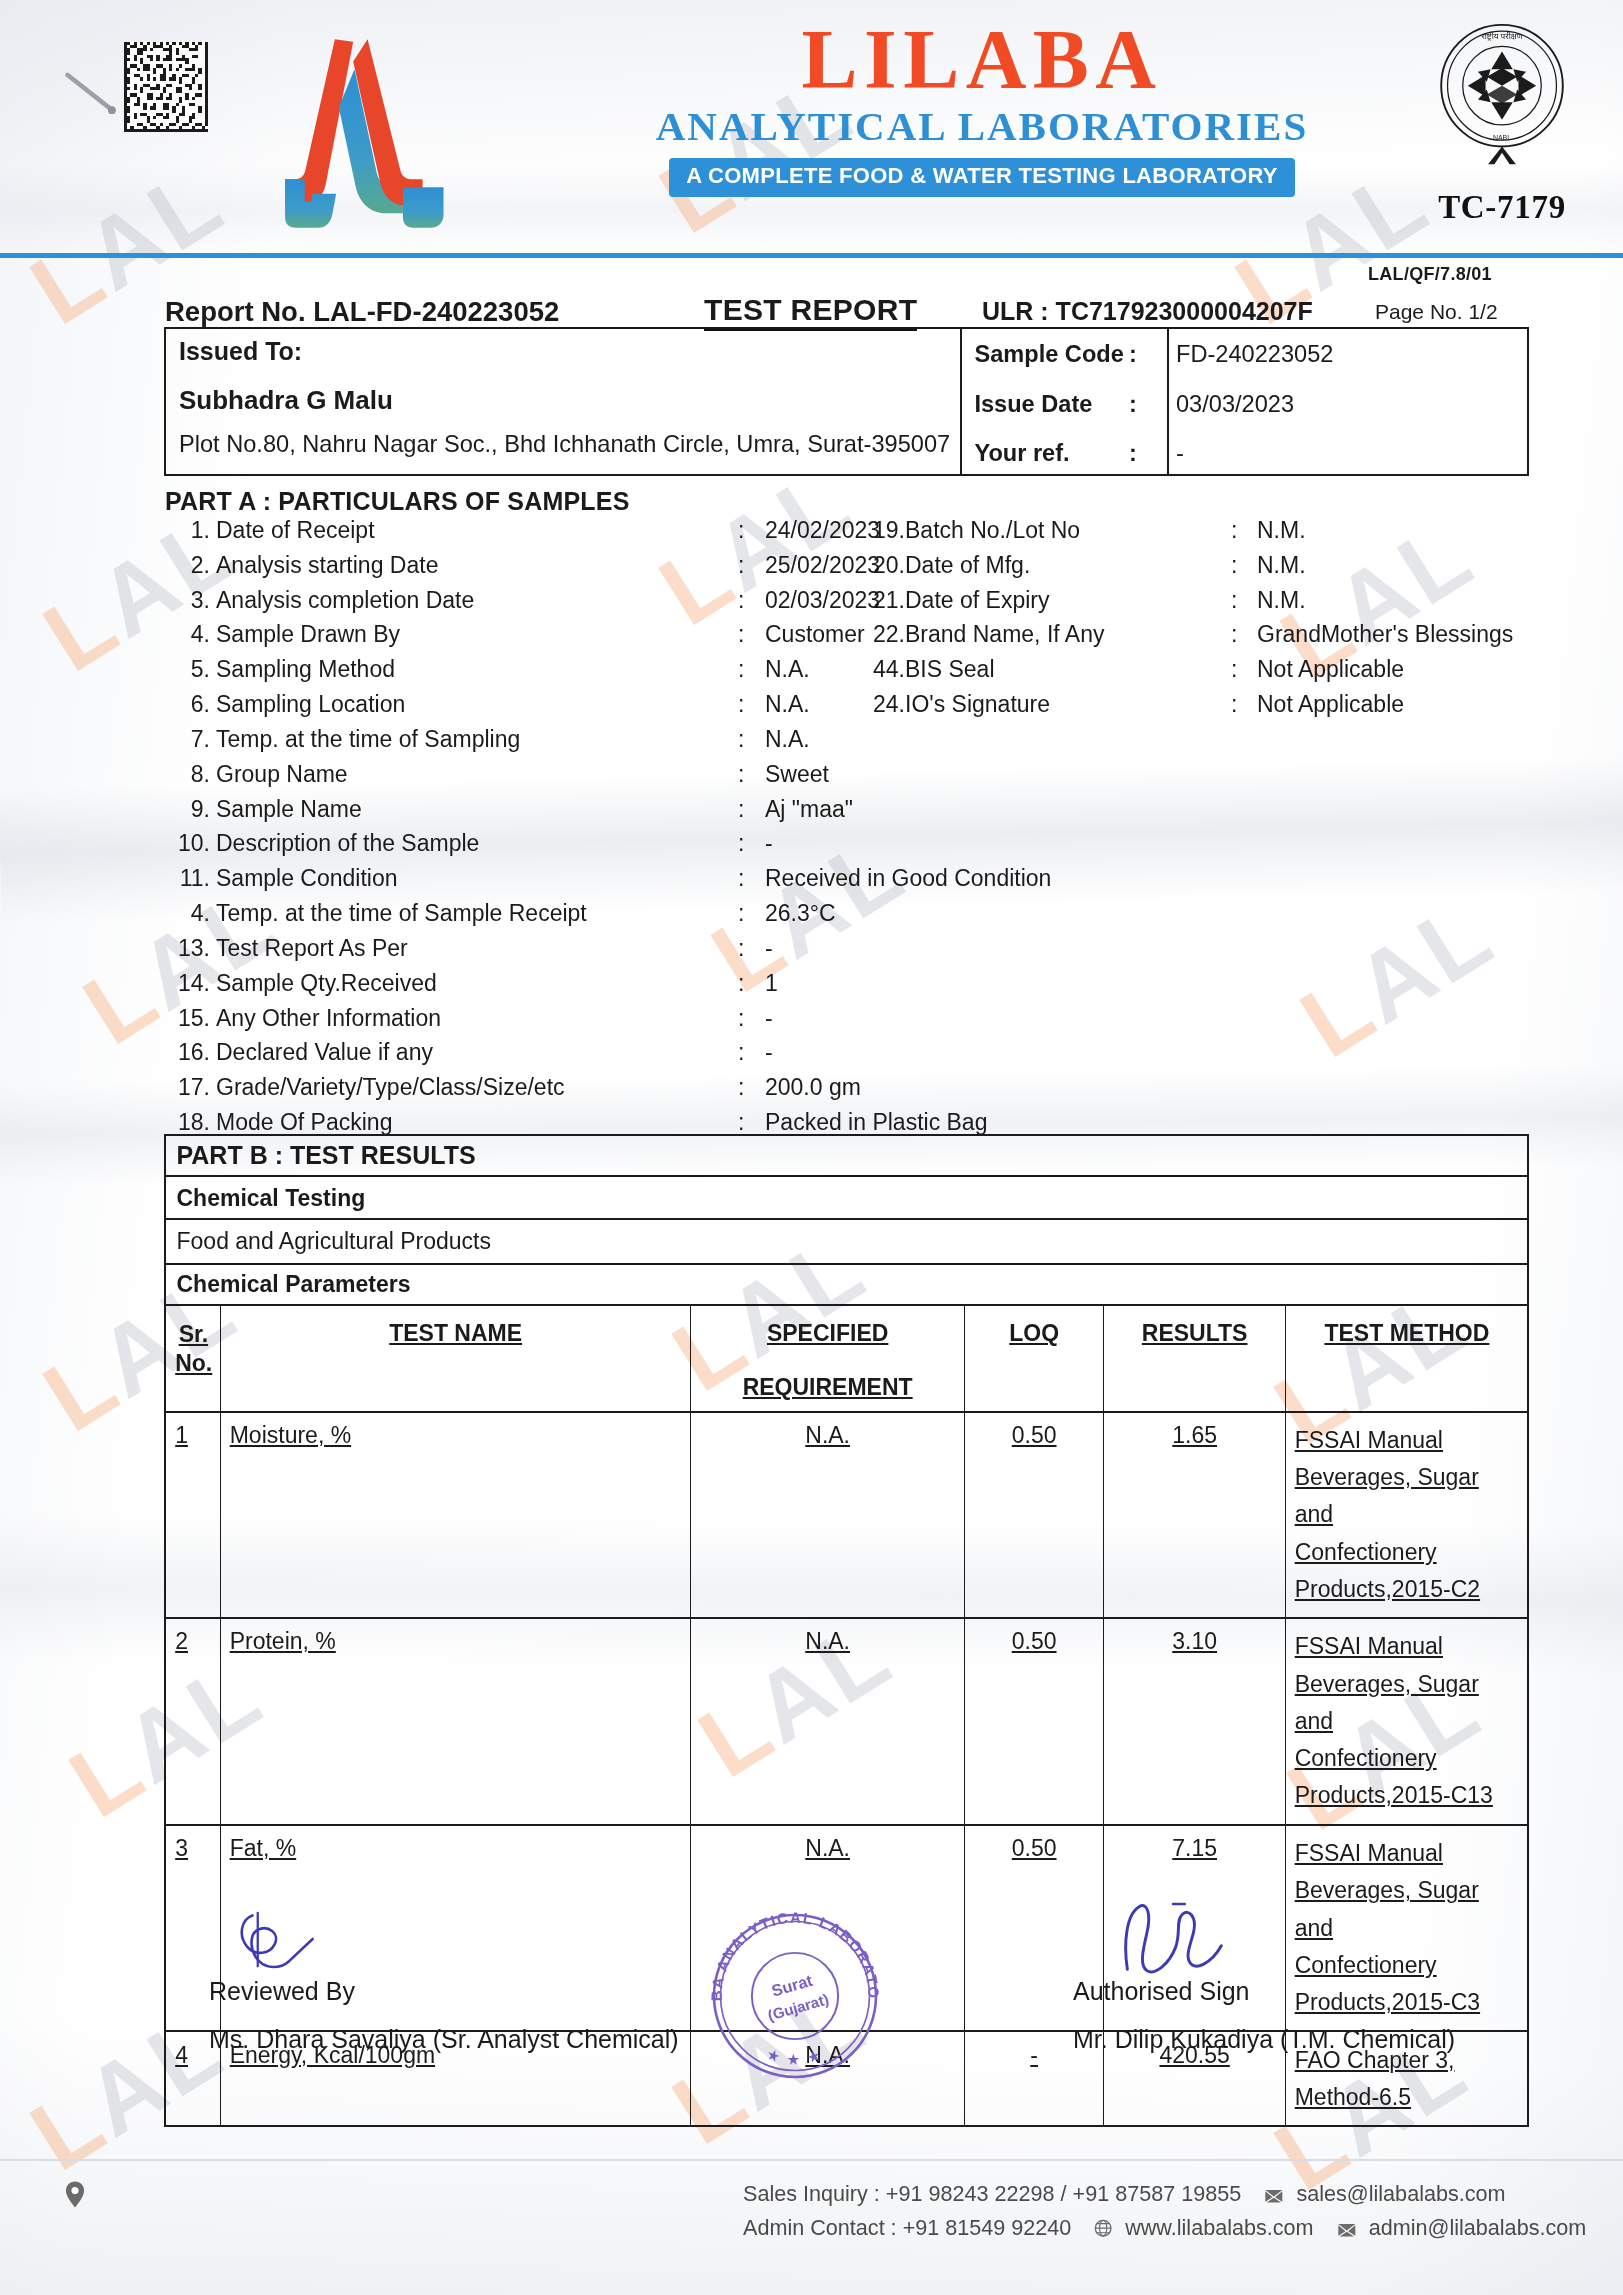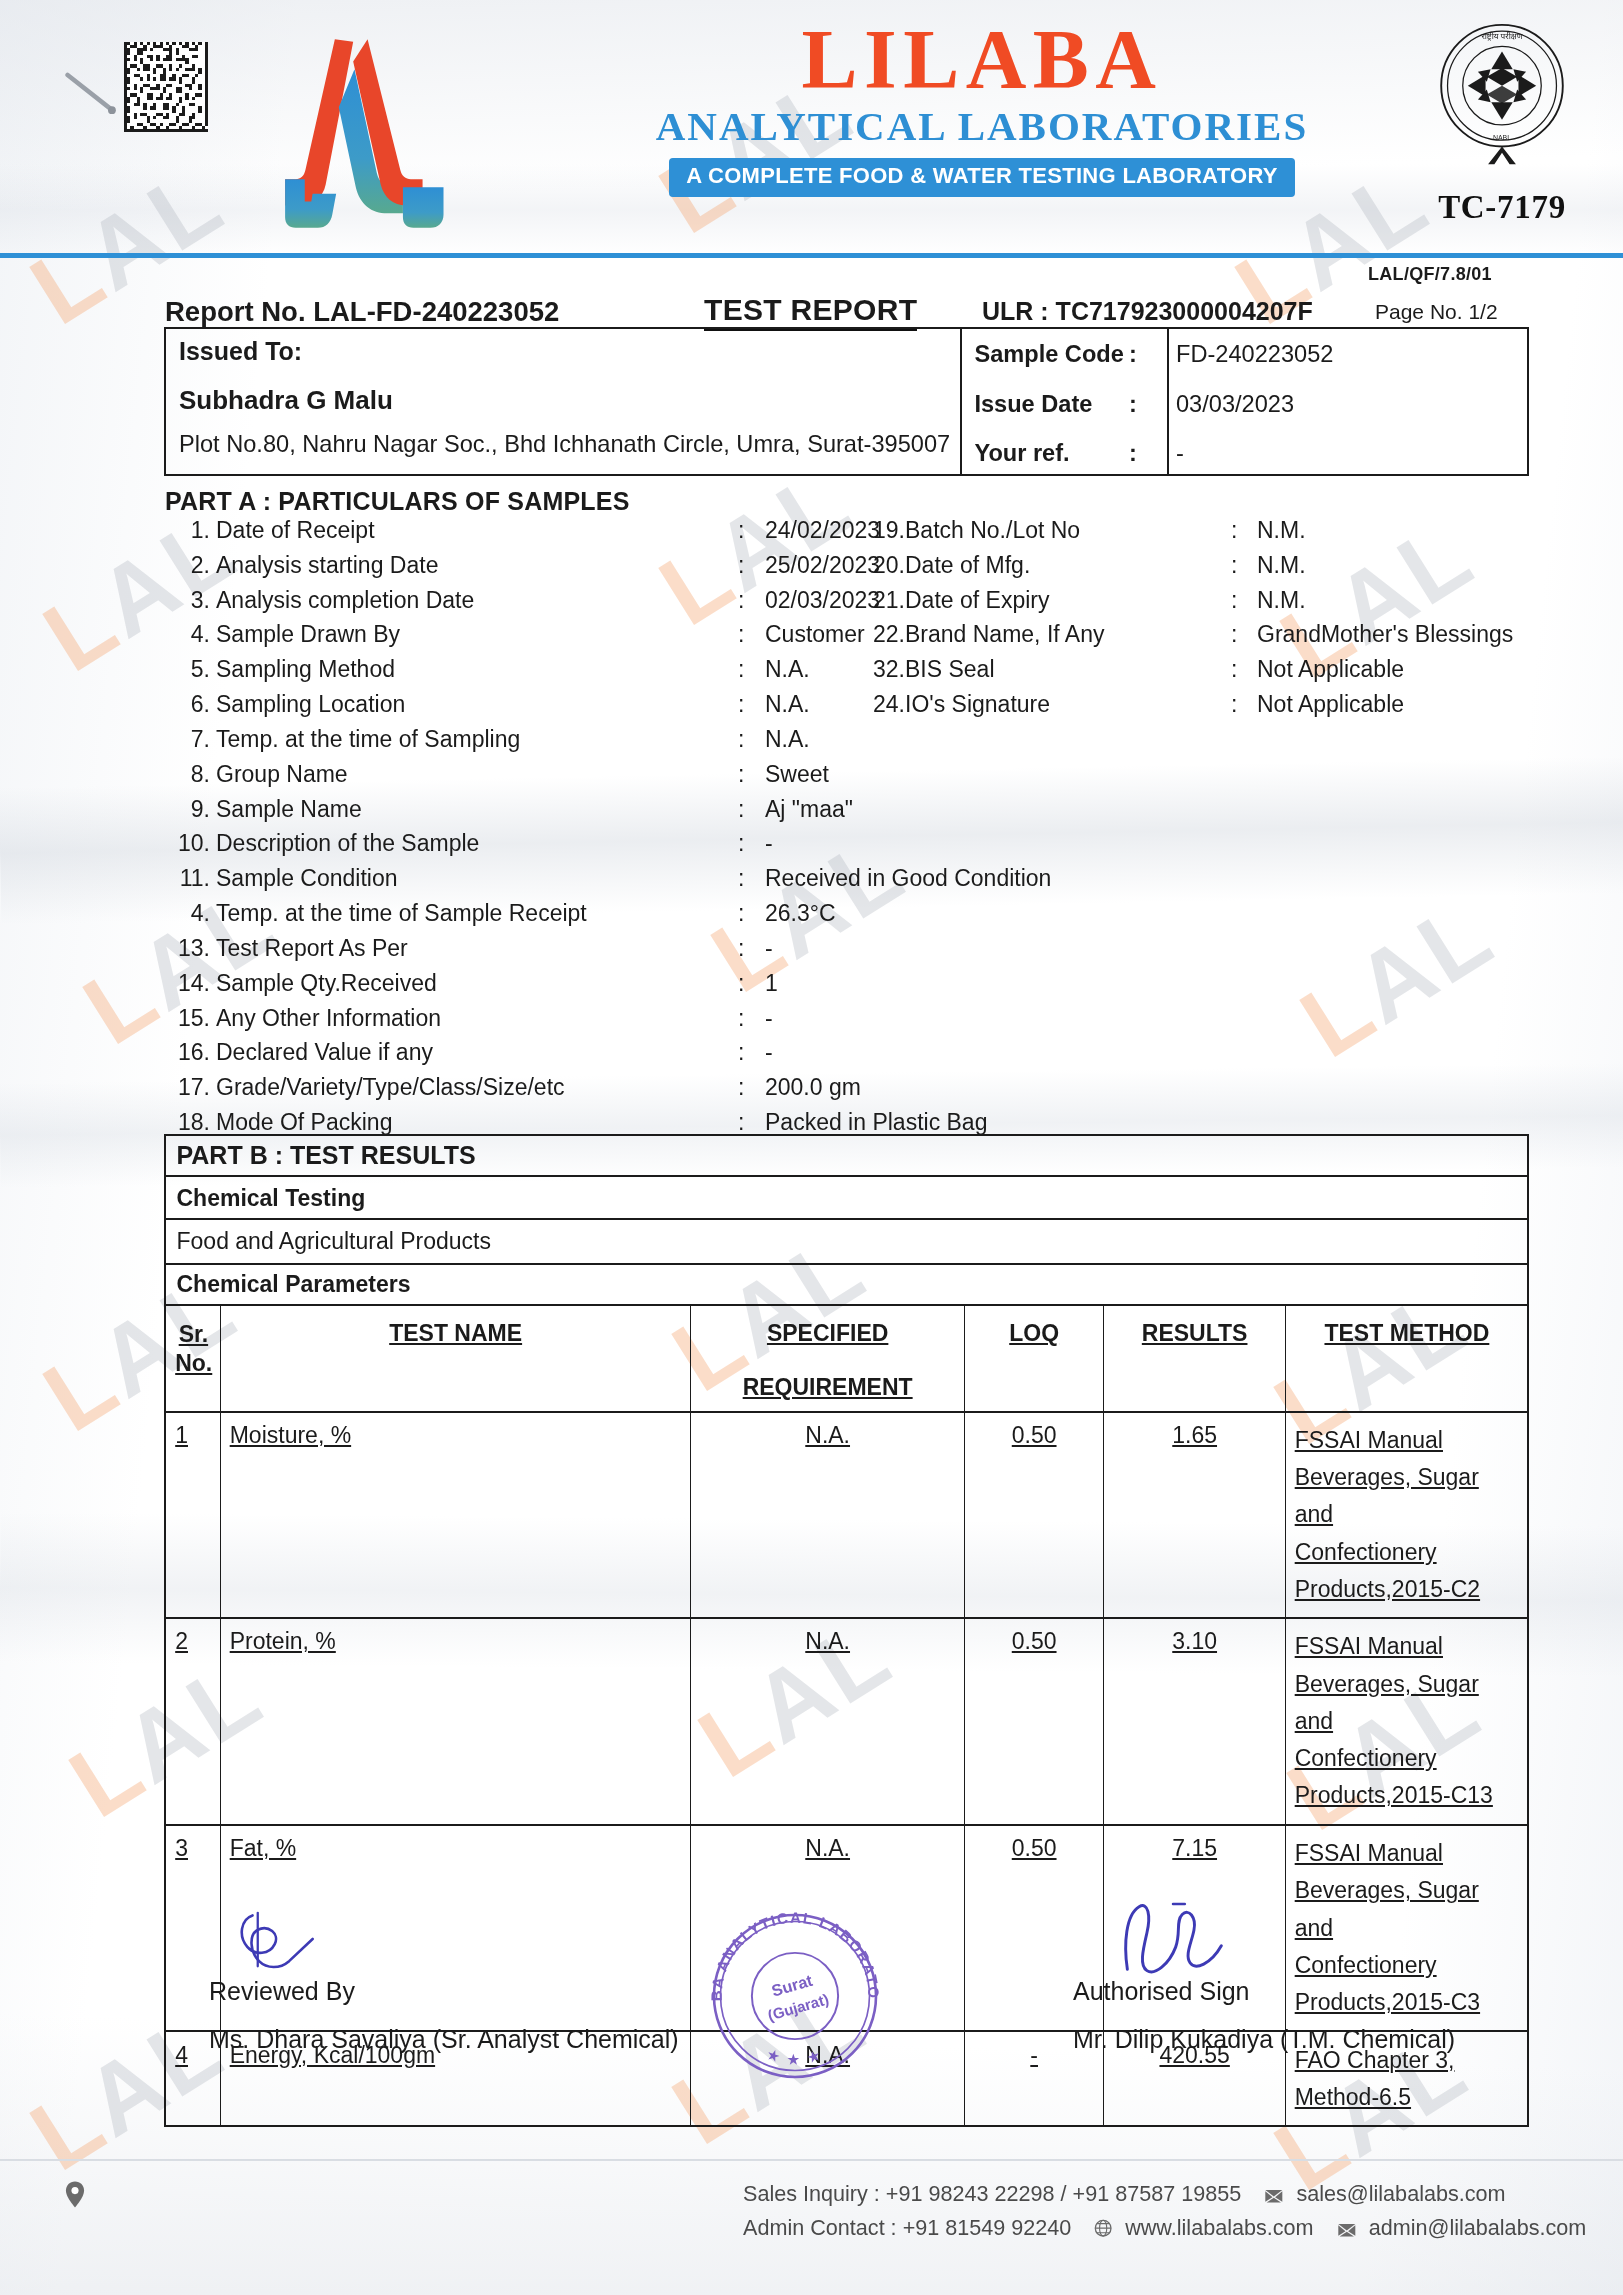--- a/index.html
+++ b/index.html
@@ -522,21 +522,21 @@
       <span class="pa-colon" style="left:367px">:</span>
       <span class="pa-val" style="left:393px">N.M.</span>
     </div>
     <div class="pa-row" style="left: 0px; top: 104px;">
       <span class="pa-num" style="left:0px">22.</span>
       <span class="pa-lab" style="left:41px">Brand Name, If Any</span>
       <span class="pa-colon" style="left:367px">:</span>
       <span class="pa-val" style="left:393px">GrandMother's Blessings</span>
     </div>
     <div class="pa-row" style="left: 0px; top: 139px;">
-      <span class="pa-num" style="left:0px">32.</span>
+      <span class="pa-num" style="left:0px">44.</span>
       <span class="pa-lab" style="left:41px">BIS Seal</span>
       <span class="pa-colon" style="left:367px">:</span>
       <span class="pa-val" style="left:393px">Not Applicable</span>
     </div>
     <div class="pa-row" style="left: 0px; top: 174px;">
       <span class="pa-num" style="left:0px">24.</span>
       <span class="pa-lab" style="left:41px">IO's Signature</span>
       <span class="pa-colon" style="left:367px">:</span>
       <span class="pa-val" style="left:393px">Not Applicable</span>
     </div>

